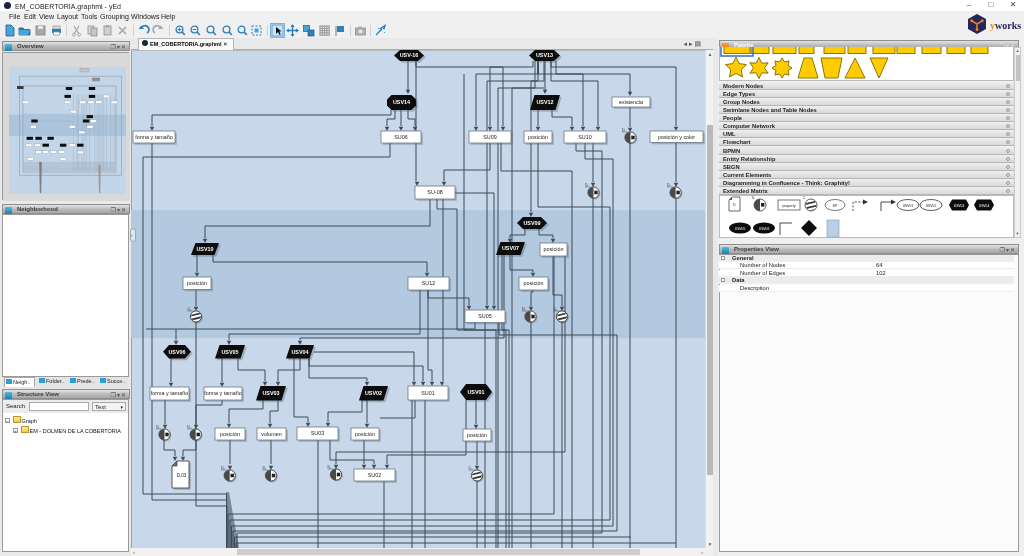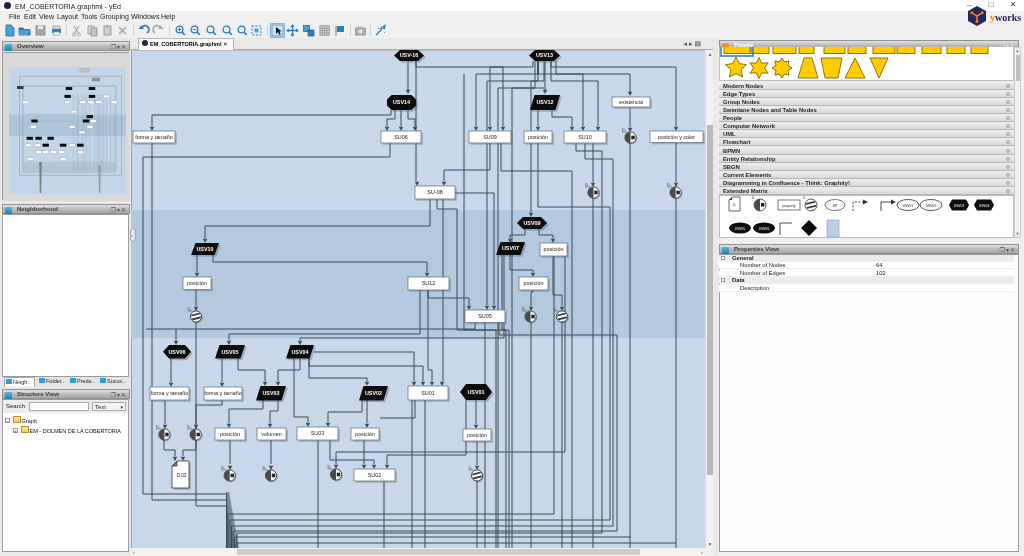--- a/index.html
+++ b/index.html
@@ -7,21 +7,21 @@
 #titlebar .t{position:absolute;left:15px;top:0.5px}
 #appico{position:absolute;left:4px;top:2px;width:7px;height:7px;border-radius:50%;background:#1d2340}
 .winbtn{position:absolute;top:0;width:10px;height:10px;color:#444;font-size:8px;text-align:center;line-height:10px}
 #menubar{left:0;top:11px;width:1024px;height:12px;background:#f0f0f0;font-size:7px;color:#1a1a1a}
 #menubar span{position:absolute;top:2px}
 #toolbar{left:0;top:23px;width:1024px;height:15px;background:#f0f0f0}
 .ticon{position:absolute;top:1px;width:13px;height:13px}
 .ticon.active{background:#d6e9f8;border:1px solid #7fb2dd;width:15px;height:15px;top:0;margin-left:-1px}
 .ticon svg{display:block}
 .tsep{position:absolute;top:2px;width:1px;height:11px;background:#d0d0d0}
-#logo{position:absolute;left:958px;top:4px;width:66px;height:26px}
+#logo{position:absolute;left:958px;top:12px;width:66px;height:26px}
 .panel-h{position:absolute;height:10px;background:linear-gradient(#e3e3e3,#b9b9b9 55%,#a8a8a8);border:1px solid #8f8f8f;font-size:6px;font-weight:bold;color:#3a3a3a;line-height:9px;padding-left:14px}
 .panel-h .hicon{position:absolute;left:2px;top:1.5px;width:7px;height:7px;background:linear-gradient(#53b7e0,#1881b4);border-radius:1px}
 .panel-h .hbtns{position:absolute;right:2px;top:1px;font-size:6px;color:#555;font-weight:normal;letter-spacing:1px}
 .psec{position:absolute;left:719px;width:295px;height:8.1px;background:linear-gradient(#efefef,#d9d9d9);border-bottom:1px solid #b5b5b5;font-size:5.8px;font-weight:bold;color:#222;line-height:8px;padding-left:4px}
 .pgear{position:absolute;right:4px;top:2px;width:4px;height:4px;border:1px solid #999;border-radius:50%}
 .prow{position:absolute;left:719px;width:295px;height:7.3px;font-size:5.8px;color:#222;line-height:7.3px;background:#fff;border-bottom:1px solid #eee}
 .prow b{font-weight:bold}
 .prow .val{position:absolute;left:157px}
 .tab{position:absolute;font-size:5.5px;color:#222}
 </style></head><body>

